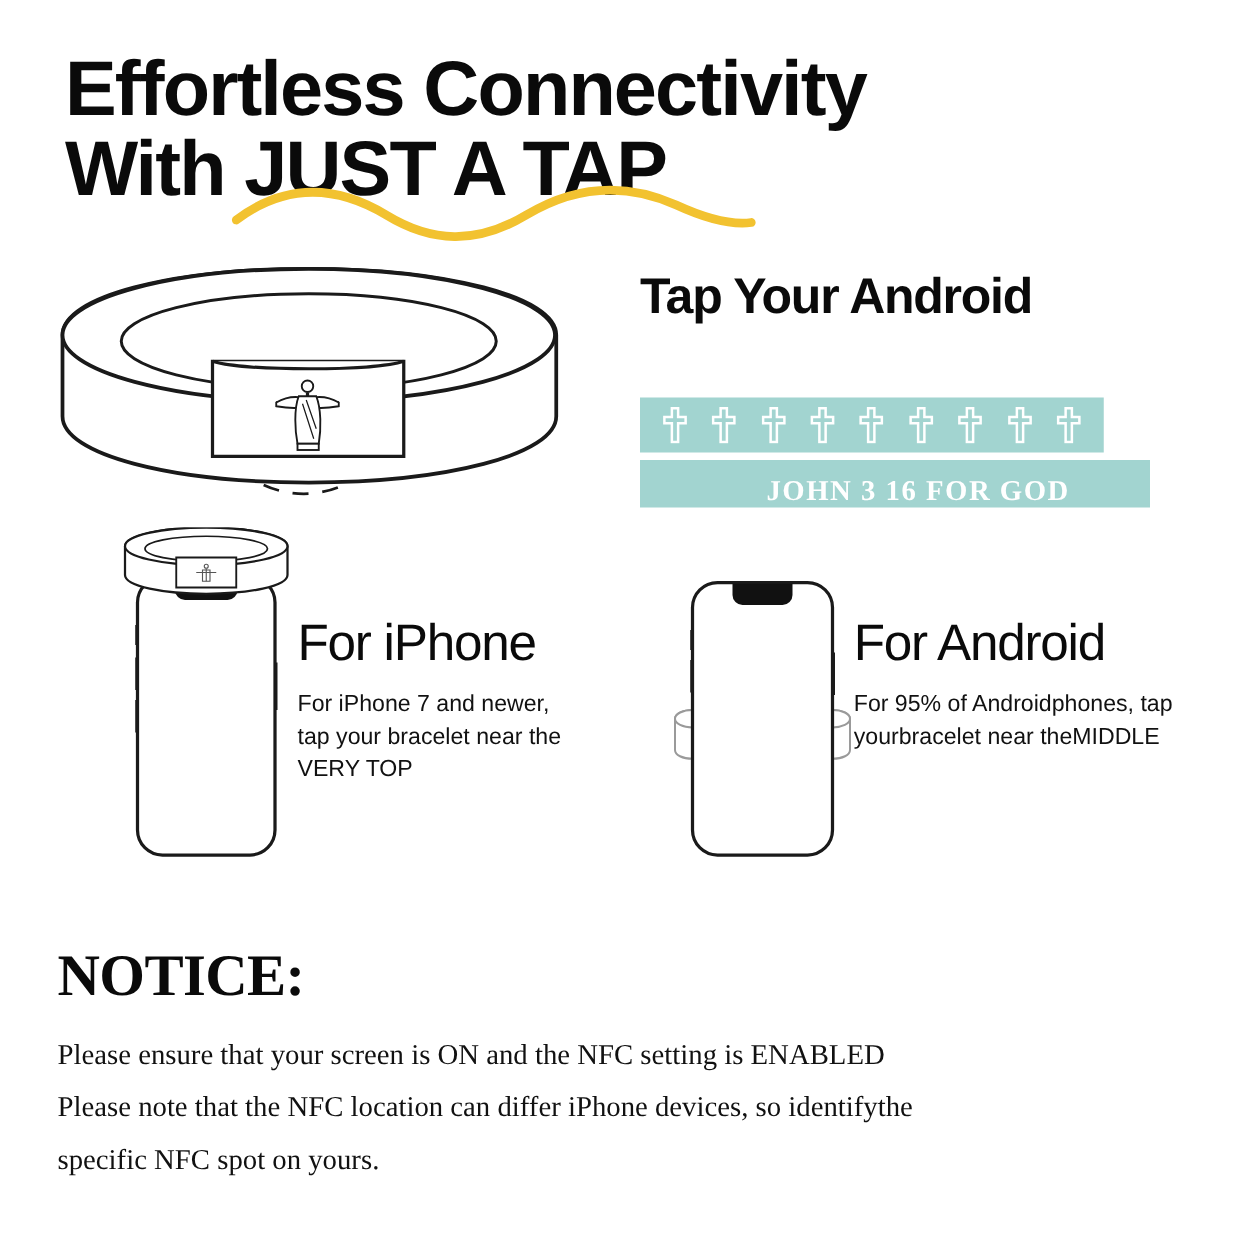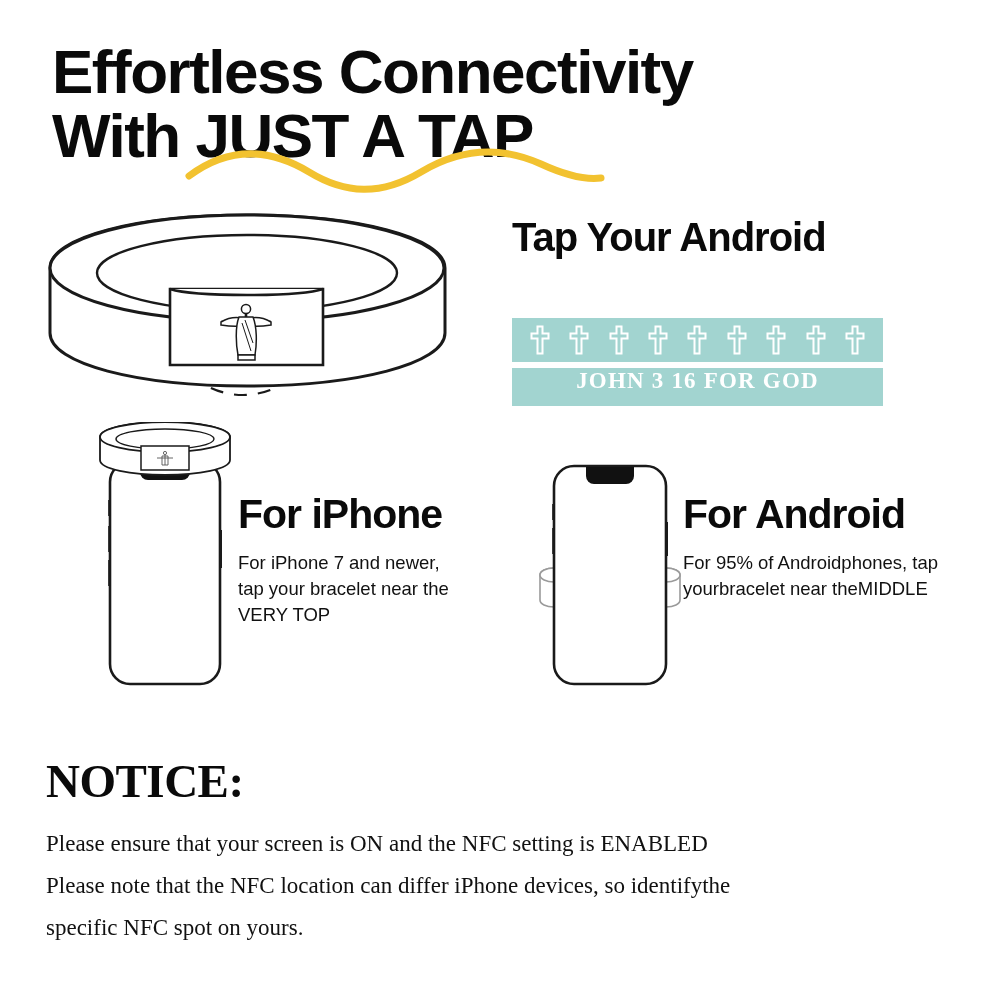--- a/index.html
+++ b/index.html
@@ -87,36 +87,37 @@
     display: flex;
     align-items: center;
     justify-content: space-around;
     padding: 0 8px;
     box-sizing: border-box;
   }
   #verse-bar {
     top: 154px;
     height: 38px;
     display: flex;
-    align-items: flex-start;
+    align-items: flex-end;
     justify-content: center;
+    padding-left: 37px;
   }
   #verse-text {
     font-family: "Liberation Serif", serif;
     font-weight: bold;
     font-size: 23px;
     letter-spacing: 1.2px;
     color: #ffffff;
     white-space: nowrap;
   }
   .cross-icon { flex: 0 0 auto; }
 
   
   .platform-heading {
-    font-weight: bold;
+    font-weight: normal;
     font-size: 41px;
     line-height: 44px;
     letter-spacing: -1px;
     color: #0a0a0a;
     margin: 0;
     white-space: nowrap;
   }
   .platform-body {
     font-size: 18.5px;
     line-height: 26px;

